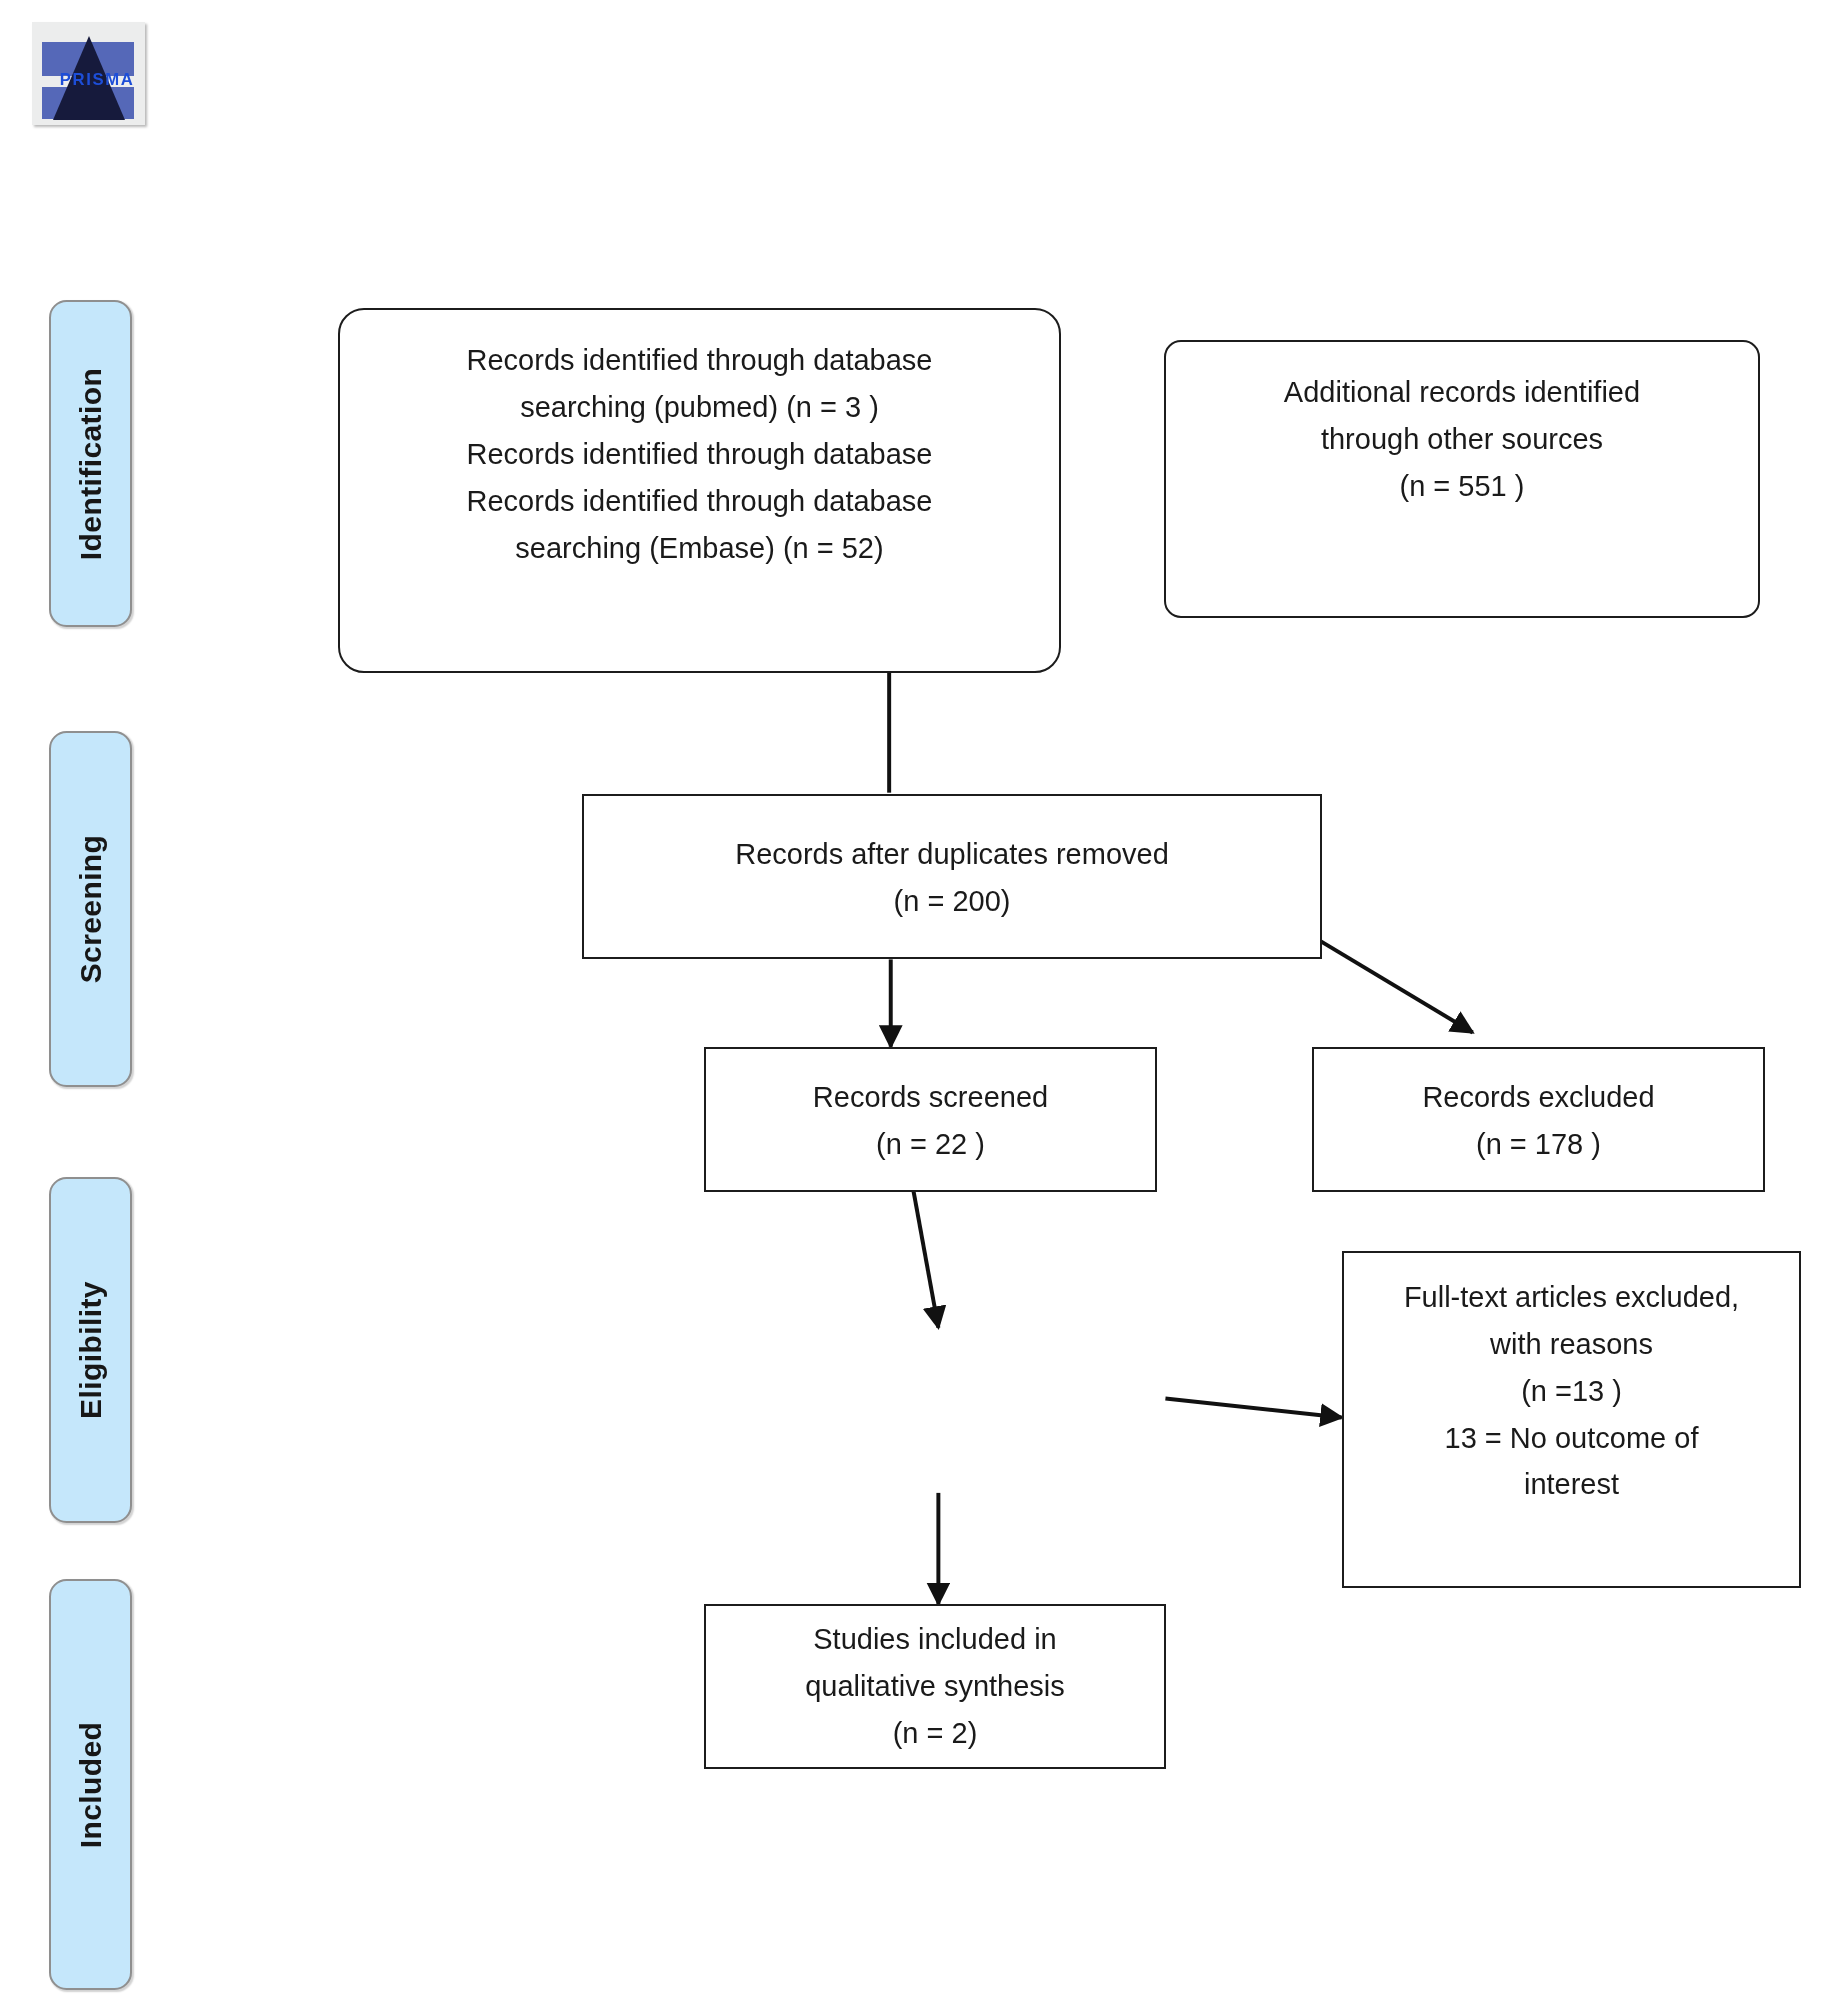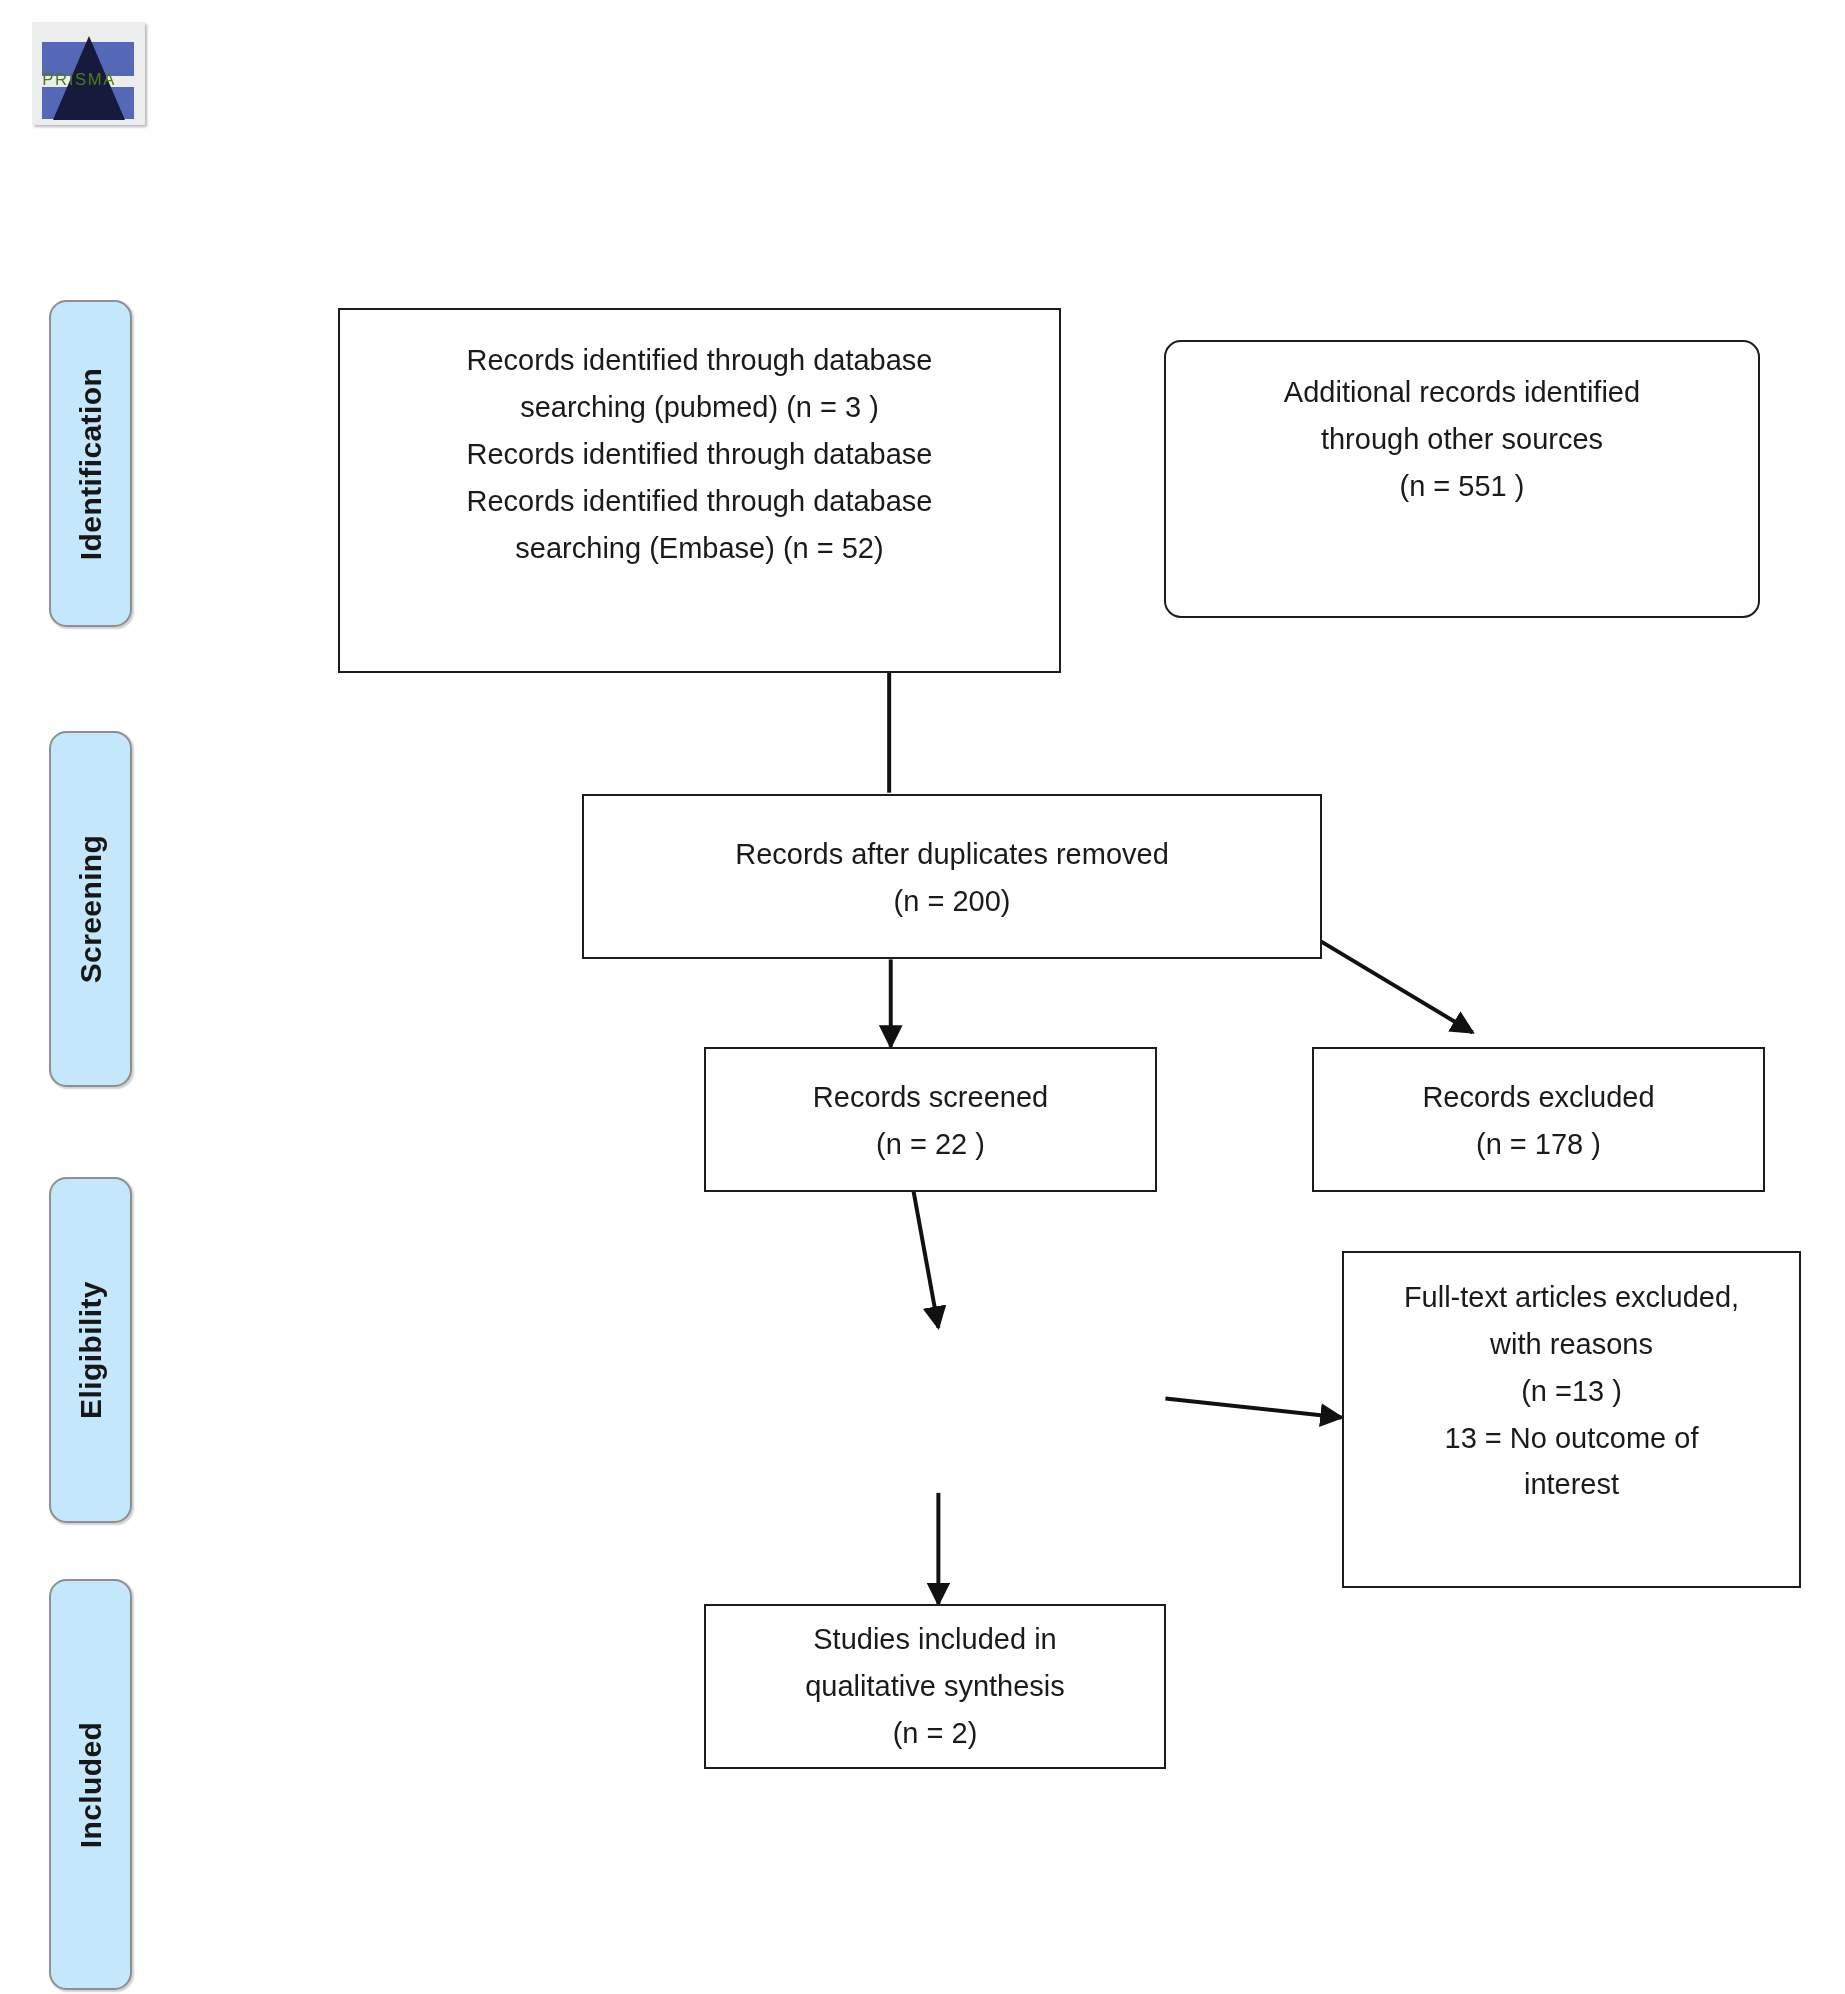--- a/index.html
+++ b/index.html
@@ -45,25 +45,25 @@
     height: 0;
     border-left: 36px solid transparent;
     border-right: 36px solid transparent;
     border-bottom: 84px solid #161a3c;
   }
   .logo .wordmark {
     position: absolute;
     left: 10.3px;
     top: 49px;
     width: 92px;
-    text-align: left;
+    text-align: right;
     font-size: 16.7px;
-    font-weight: normal;
+    font-weight: bold;
     letter-spacing: 1.6px;
-    color: #4d7c0f;
+    color: #1d4ed8;
     font-family: "Liberation Sans", sans-serif;
     line-height: 17.5px;
   }
 
   
   .stage {
     position: absolute;
     background: #c5e7fb;
     border: 2.4px solid #8f8f8f;
     border-radius: 17.5px;
@@ -157,21 +157,21 @@
 
     <line x1="1635" y1="1168" x2="1855" y2="1300" stroke="#111111" stroke-width="5" marker-end="url(#arrow)"></line>
 
     <line x1="1150" y1="1496" x2="1182" y2="1672" stroke="#111111" stroke-width="5" marker-end="url(#arrow)"></line>
 
     <line x1="1468" y1="1761" x2="1690" y2="1785" stroke="#111111" stroke-width="5" marker-end="url(#arrow)"></line>
 
     <line x1="1182" y1="1880" x2="1182" y2="2020" stroke="#111111" stroke-width="5" marker-end="url(#arrow)"></line>
   </svg>
 
-  <div class="box top-aligned" style="left:338px; top:308px; width:723px; height:365px;">
+  <div class="box top-aligned" style="left:338px; top:308px; width:723px; height:365px;border-radius:26px;">
     <span class="line">Records identified through database</span>
     <span class="line">searching (pubmed) (n =  3  )</span>
     <span class="line">Records identified through database</span>
     <span class="line">Records identified through database</span>
     <span class="line">searching (Embase) (n =  52)</span>
   </div>
 
   <div class="box top-aligned" style="left:1164px; top:340px; width:596px; height:278px;border-radius:17px;">
     <span class="line">Additional records identified</span>
     <span class="line">through other sources</span>

